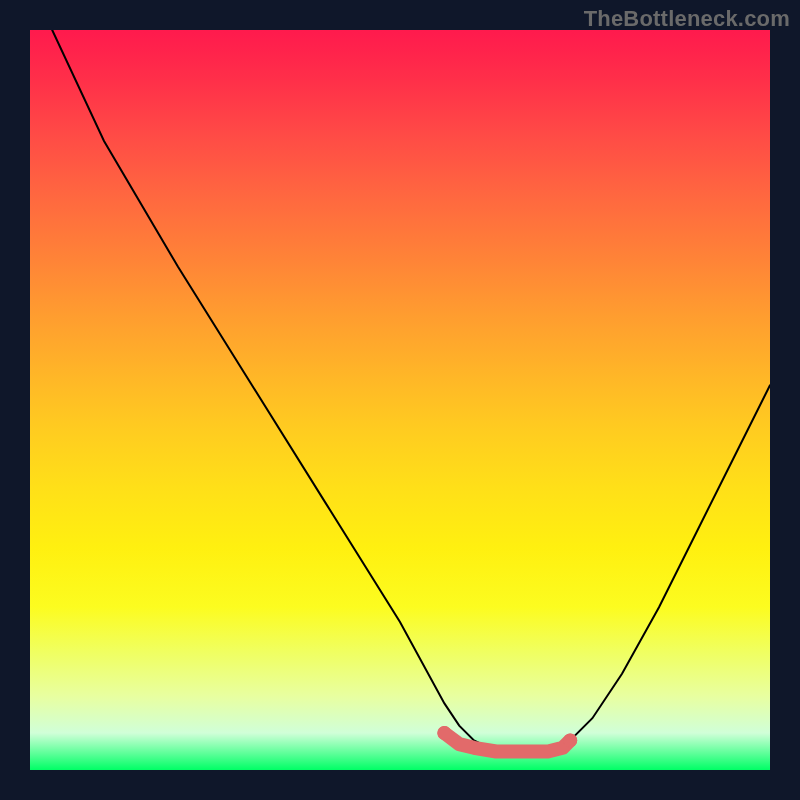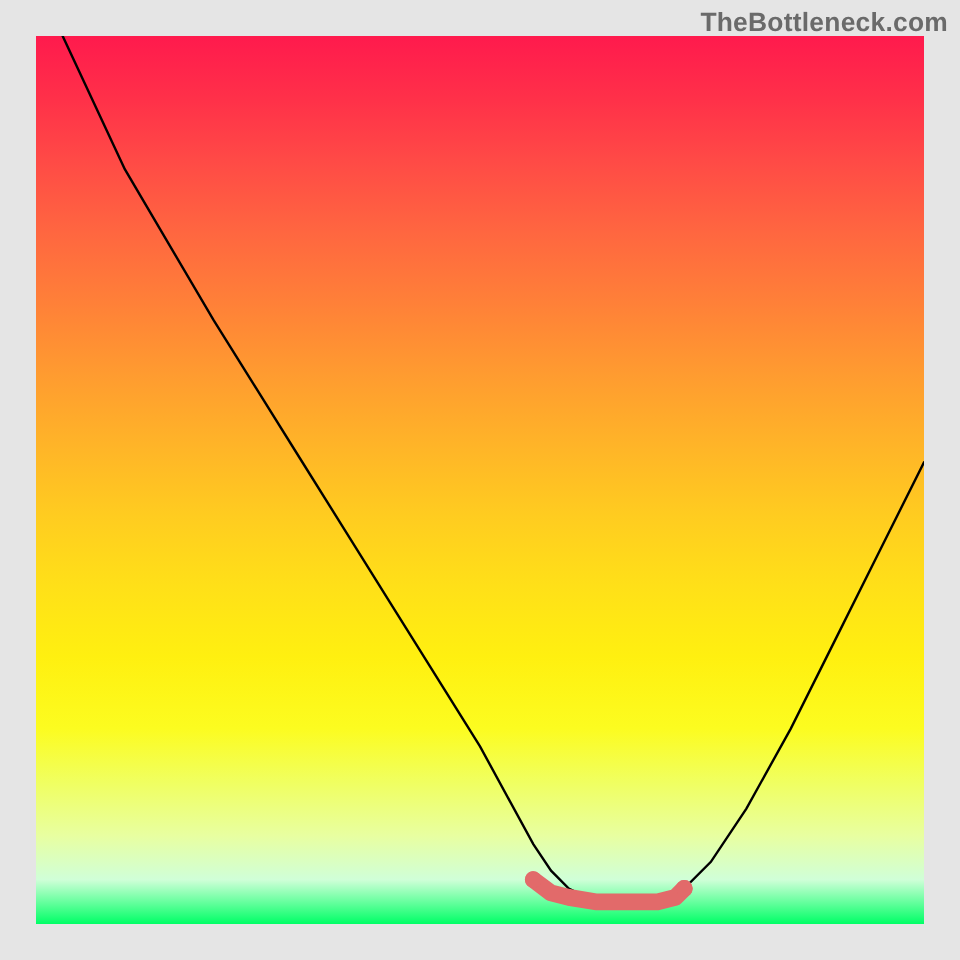--- a/index.html
+++ b/index.html
@@ -10,21 +10,21 @@
     background: #000;
     overflow: hidden;
     font-family: Arial, Helvetica, sans-serif;
   }
   .frame {
     position: absolute;
     left: 0;
     top: 0;
     width: 800px;
     height: 800px;
-    background: #e5e5e5;
+    background: #0f172a;
   }
   .plot {
     position: absolute;
     left: 30px;
     top: 30px;
     width: 740px;
     height: 740px;
     background: linear-gradient(to bottom,
       #ff1a4d 0%,
       #ff3049 7%,

